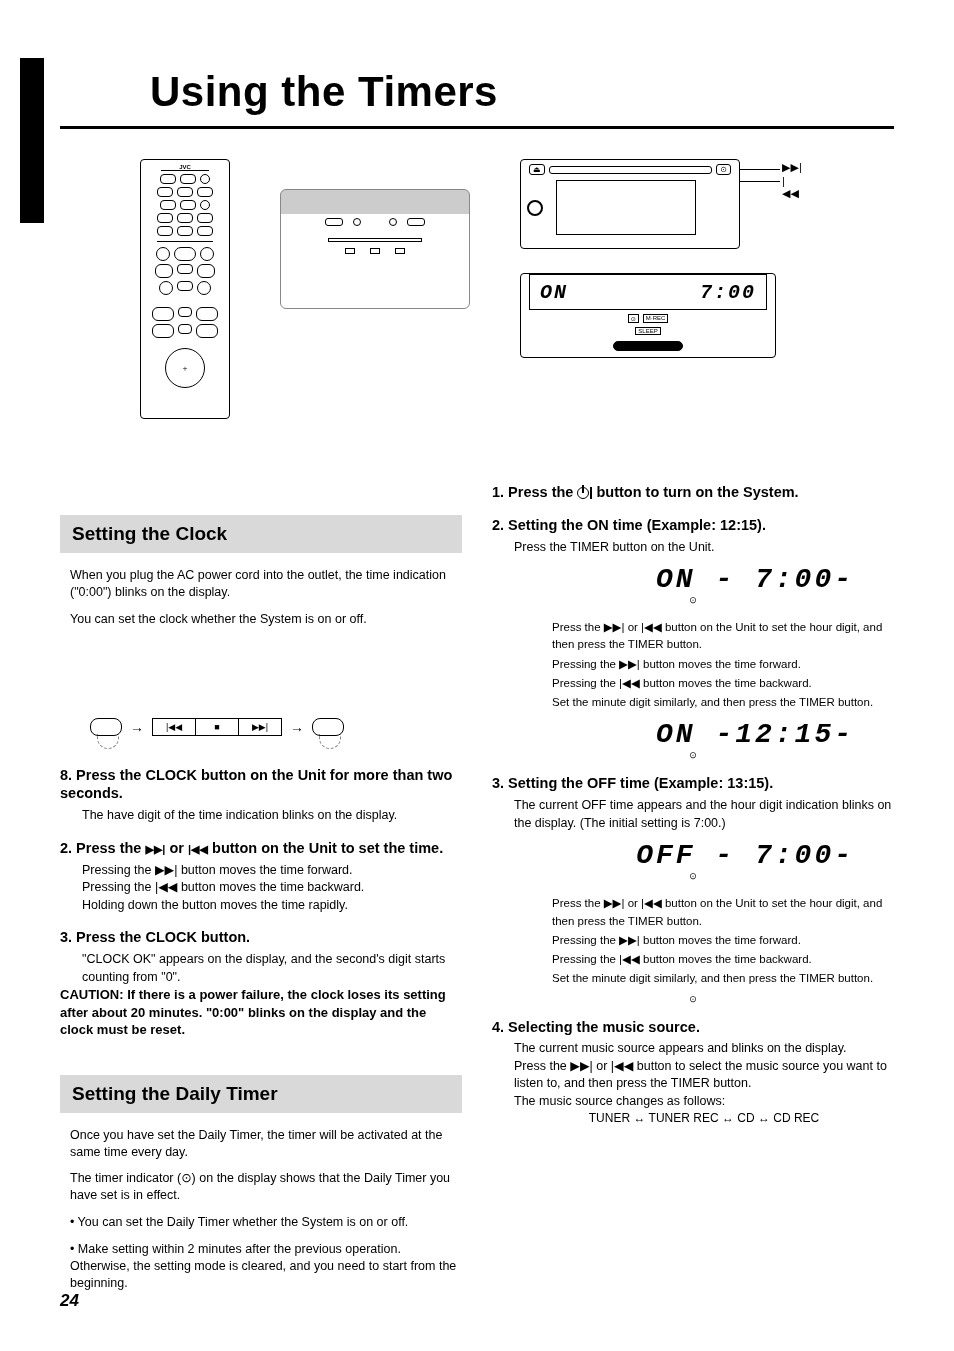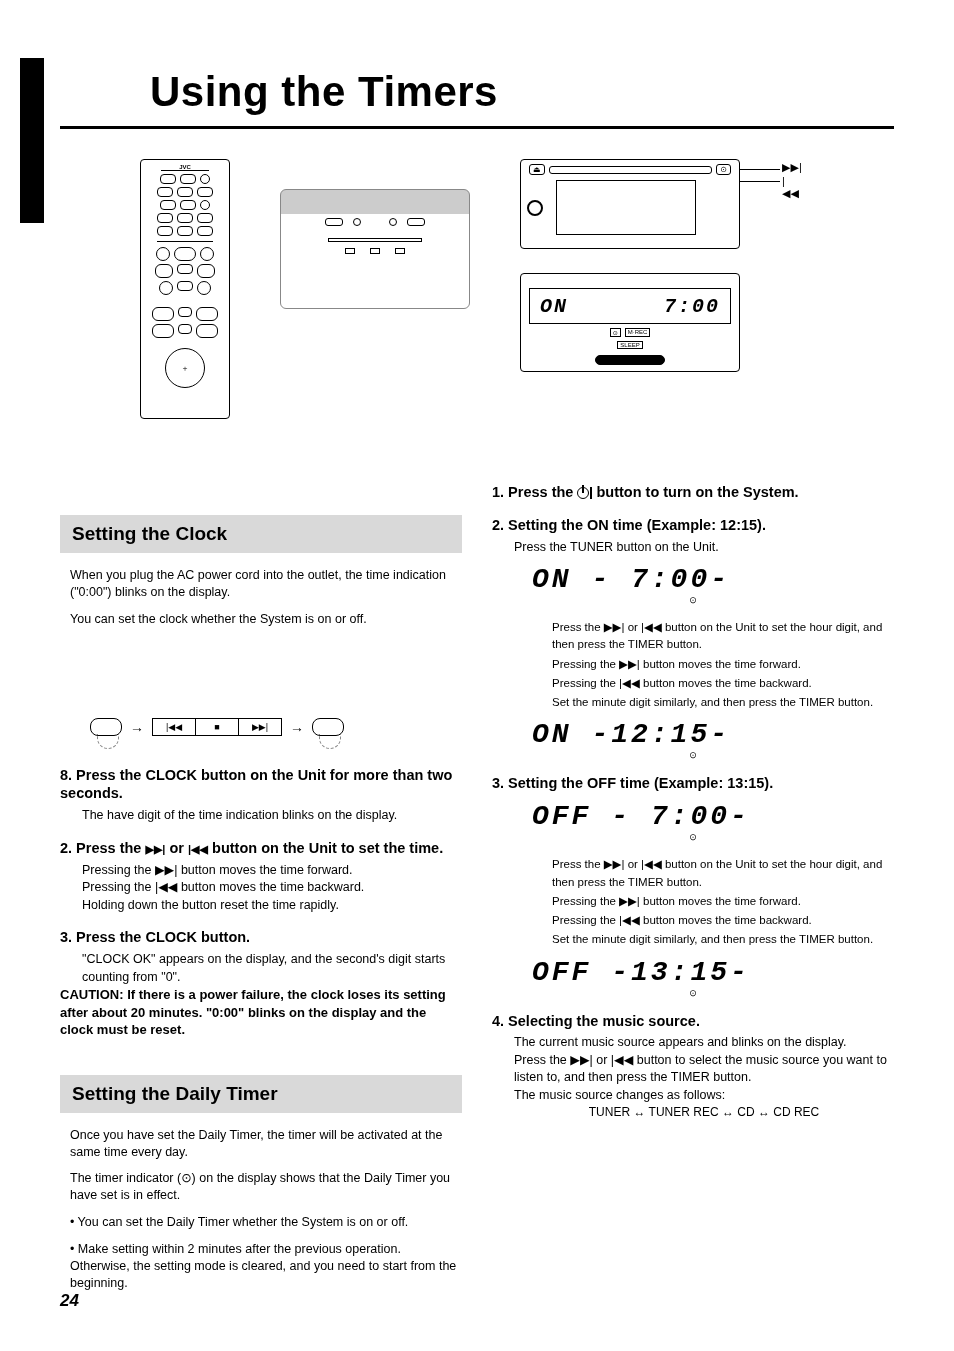--- a/index.html
+++ b/index.html
@@ -86,24 +86,24 @@
   .fig-main .body .r1{position:absolute;top:4px;left:8px;right:8px;display:flex;justify-content:space-between;align-items:center;}
   .fig-main .body .r1 span{font-size:8px;border:1px solid #000;border-radius:3px;padding:0 3px;}
   .fig-main .body .cass{position:absolute;top:20px;left:35px;width:140px;height:55px;border:1px solid #000;}
   .fig-main .body .knob{position:absolute;top:40px;left:6px;width:16px;height:16px;border:2px solid #000;border-radius:50%;}
   .fig-main .lead { position:absolute; top:10px; left:220px; width:40px; border-top:1px solid #000;}
   .fig-main .lead2 { position:absolute; top:22px; left:220px; width:40px; border-top:1px solid #000;}
   .fig-main .lead-lbl { position:absolute; top:2px; left:262px; font-size:11px;}
   .fig-main .lead-lbl2 { position:absolute; top:16px; left:262px; font-size:11px;}
   .fig-main .disp-box{
     margin-top: 24px;
-    width: 220px;
+    width: 256px;
     border:1px solid #000;
     border-radius:4px;
-    padding:14px 8px 6px;
+    padding:0 8px 6px;
   }
   .fig-main .lcd{
     border:1px solid #000;
     height:36px;
     display:flex;
     align-items:center;
     justify-content:space-between;
     padding:0 10px;
     font-family: "Courier New", monospace;
     font-style: italic;
@@ -168,21 +168,21 @@
   .mini-diagram .d-panel>div{flex:1;border-right:1px solid #000;display:flex;align-items:center;justify-content:center;font-size:9px;}
   .mini-diagram .d-panel>div:last-child{border-right:none;}
   .mini-diagram .arrow{font-weight:bold;}
 
   .seg-display {
     font-family: "Courier New", monospace;
     font-style: italic;
     font-weight: bold;
     font-size: 28px;
     letter-spacing: 3px;
-    text-align: left;
+    text-align: right;
     margin: 4px 0 2px;
   }
   .seg-sub { font-size: 9px; text-align:center; margin-top:-2px; margin-bottom:2px;}
   .seg-group { margin: 8px 40px 14px; }
   .tiny-step { font-size: 11.5px; padding-left: 60px; line-height:1.5; margin:2px 0; }
   .tiny-step-block{ margin: 2px 0 6px; }
   .glyph { font-family: Arial; font-size: 11px; }
 
   .page-num {
     position: absolute;
@@ -332,21 +332,21 @@
     </div>
 
     <div class="step">8. Press the CLOCK button on the Unit for more than two seconds.</div>
     <div class="step-sub">The have digit of the time indication blinks on the display.</div>
 
     <div class="step">
       <span>2. Press the </span><span class="glyph">▶▶|</span><span> or </span><span class="glyph">|◀◀</span><span> button on the Unit to set the time.</span>
     </div>
     <div class="step-sub">Pressing the ▶▶| button moves the time forward.</div>
     <div class="step-sub">Pressing the |◀◀ button moves the time backward.</div>
-    <div class="step-sub">Holding down the button reset the time rapidly.</div>
+    <div class="step-sub">Holding down the button moves the time rapidly.</div>
 
     <div class="step">3. Press the CLOCK button.</div>
     <div class="step-sub">"CLOCK OK" appears on the display, and the second's digit starts counting from "0".</div>
 
     <div class="caution">CAUTION: If there is a power failure, the clock loses its setting after about 20 minutes. "0:00" blinks on the display and the clock must be reset.</div>
 
     <div style="height:30px"></div>
     <div class="section-bar">Setting the Daily Timer</div>
     <div class="body-text pad-l">Once you have set the Daily Timer, the timer will be activated at the same time every day.</div>
     <div class="body-text pad-l">The timer indicator (⊙) on the display shows that the Daily Timer you have set is in effect.</div>
@@ -354,50 +354,50 @@
     <div class="body-text pad-l">• Make setting within 2 minutes after the previous operation. Otherwise, the setting mode is cleared, and you need to start from the beginning.</div>
   </div>
 
   <div class="col col-right">
 
     <div class="step">
       <span>1. Press the </span><span class="power-icon"></span><span class="pipe"></span><span> button to turn on the System.</span>
     </div>
 
     <div class="step">2. Setting the ON time (Example: 12:15).</div>
-    <div class="step-sub">Press the TUNER button on the Unit.</div>
+    <div class="step-sub">Press the TIMER button on the Unit.</div>
 
     <div class="seg-group">
       <div class="seg-display">ON    - 7:00-</div>
       <div class="seg-sub">⊙</div>
     </div>
     <div class="tiny-step-block">
       <div class="tiny-step">Press the ▶▶| or |◀◀ button on the Unit to set the hour digit, and then press the TIMER button.</div>
       <div class="tiny-step">Pressing the ▶▶| button moves the time forward.</div>
       <div class="tiny-step">Pressing the |◀◀ button moves the time backward.</div>
       <div class="tiny-step">Set the minute digit similarly, and then press the TIMER button.</div>
     </div>
     <div class="seg-group">
       <div class="seg-display">ON   -12:15-</div>
       <div class="seg-sub">⊙</div>
     </div>
 
     <div class="step">3. Setting the OFF time (Example: 13:15).</div>
+    <div class="step-sub">The current OFF time appears and the hour digit indication blinks on the display. (The initial setting is 7:00.)</div>
     <div class="seg-group">
       <div class="seg-display">OFF   - 7:00-</div>
       <div class="seg-sub">⊙</div>
     </div>
     <div class="tiny-step-block">
       <div class="tiny-step">Press the ▶▶| or |◀◀ button on the Unit to set the hour digit, and then press the TIMER button.</div>
       <div class="tiny-step">Pressing the ▶▶| button moves the time forward.</div>
       <div class="tiny-step">Pressing the |◀◀ button moves the time backward.</div>
       <div class="tiny-step">Set the minute digit similarly, and then press the TIMER button.</div>
     </div>
     <div class="seg-group">
-      <div class="seg-display">OFF  -13:15-</div>
       <div class="seg-sub">⊙</div>
     </div>
 
     <div class="step">4. Selecting the music source.</div>
     <div class="step-sub">The current music source appears and blinks on the display.</div>
     <div class="step-sub">Press the ▶▶| or |◀◀ button to select the music source you want to listen to, and then press the TIMER button.</div>
     <div class="step-sub">The music source changes as follows:</div>
     <div class="step-sub" style="text-align:center;font-size:12px;">TUNER ↔ TUNER REC ↔ CD ↔ CD REC</div>
 
   </div>

